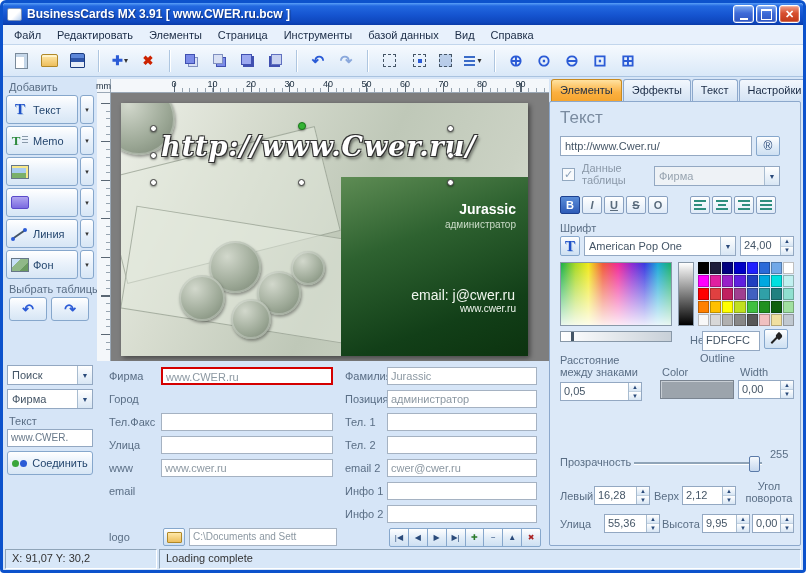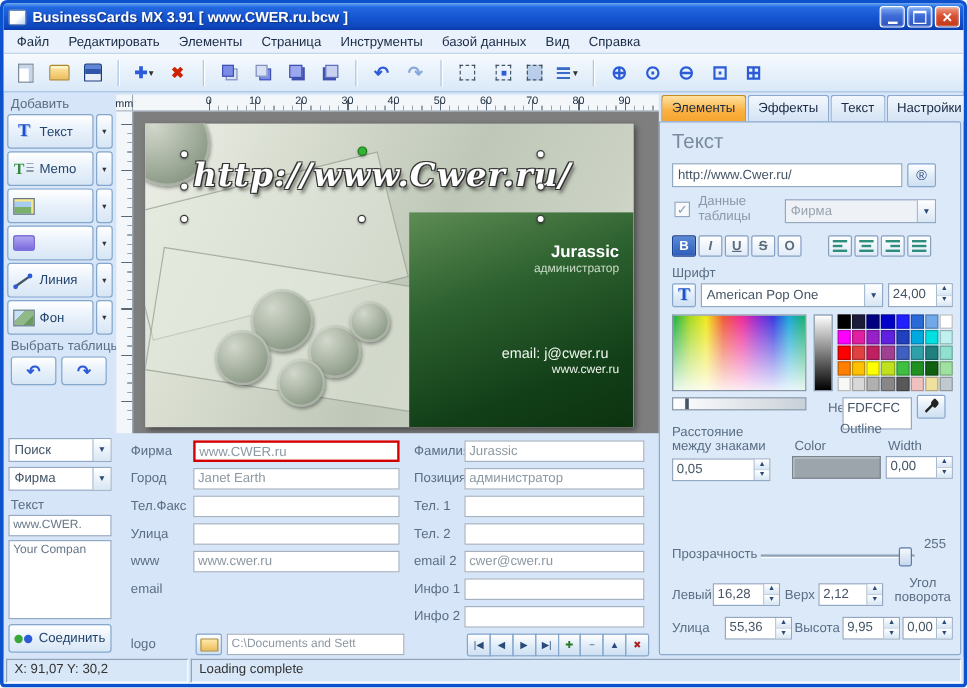--- a/index.html
+++ b/index.html
@@ -122,21 +122,21 @@
   .c1 { left:-18px; top:-20px; width:72px; height:72px; }
   .c2 { left:88px;  top:138px; width:52px; height:52px; }
   .c3 { left:136px; top:168px; width:44px; height:44px; }
   .c4 { left:58px;  top:172px; width:46px; height:46px; }
   .c5 { left:170px; top:148px; width:34px; height:34px; }
   .c6 { left:110px; top:196px; width:40px; height:40px; }
   .card-green { position:absolute; left:220px; top:74px; right:0; bottom:0;
                 background:linear-gradient(160deg,#5E8C54 0%,#2E6230 35%,#123F18 75%,#0C330F 100%); }
   .card-name { position:absolute; right:12px; top:98px; color:#fff; font-weight:bold; font-size:14px; }
   .card-pos  { position:absolute; right:12px; top:116px; color:#CBDCC8; font-size:10px; }
-  .card-email{ position:absolute; right:21px; top:184px; color:#F0F6EE; font-size:12px; }
+  .card-email{ position:absolute; right:13px; top:184px; color:#F0F6EE; font-size:14px; }
   .card-www  { position:absolute; right:12px; top:200px; color:#F0F6EE; font-size:10px; }
   .sel-text { position:absolute; left:40px; top:28px; white-space:nowrap; font-family:"DejaVu Serif",serif; font-style:italic; font-weight:bold;
               font-size:27px; letter-spacing:1px; color:#fff;
               text-shadow:-1px -1px 0 #333,1px -1px 0 #333,-1px 1px 0 #333,1px 1px 0 #333,2px 3px 3px rgba(0,0,0,.5); }
   .handle { position:absolute; width:7px; height:7px; border-radius:50%; background:#fff; border:1px solid #3A3A3A; box-shadow:0 1px 2px rgba(0,0,0,.4); }
   .handle.rot { width:8px; height:8px; background:#35B335; border-color:#1A7A1A; }
   .h-tl{left:29px;top:22px} .h-tc{left:177px;top:19px} .h-tr{left:326px;top:22px}
   .h-ml{left:29px;top:49px} .h-mr{left:326px;top:49px}
   .h-bl{left:29px;top:76px} .h-bc{left:177px;top:76px} .h-br{left:326px;top:76px}
 
@@ -210,21 +210,21 @@
   .p-sizespin { left:190px; top:134px; width:54px; height:20px; }
   .p-rainbow { left:10px; top:160px; width:112px; height:64px; border:1px solid #8898A8;
     background:linear-gradient(180deg,rgba(255,255,255,0) 0%,rgba(255,255,255,.9) 100%),
       linear-gradient(90deg,#18B048 0%,#A8D820 13%,#F0E818 25%,#F05838 38%,#F02898 52%,#9028D0 64%,#3838E0 76%,#18A8D8 88%,#18B068 100%); }
   .p-graybar { left:128px; top:160px; width:16px; height:64px; border:1px solid #8898A8; background:linear-gradient(180deg,#FFF,#000); }
   .p-palette { left:148px; top:160px; width:96px; height:64px; display:grid; grid-template-columns:repeat(8,1fr); grid-auto-rows:1fr; gap:1px; }
   .pal-cell { border:1px solid rgba(0,0,0,.25); }
   .p-hslider { left:10px; top:229px; width:112px; height:11px; border:1px solid #8898A8; background:linear-gradient(90deg,#FFFFFF,#C8D0D8); }
   .p-hslider::after { content:""; position:absolute; left:10px; top:0; bottom:0; width:3px; background:#445566; }
   .p-hexlabel { left:112px; top:232px;padding-left:28px; }
-  .p-hexinput { left:152px; top:229px; width:58px; height:27px; padding:2px 3px; }
+  .p-hexinput { left:152px; top:229px; width:58px; height:20px; padding:2px 3px; }
   .p-dropper { left:214px; top:227px; width:24px; height:20px; }
   .dropper-icon { position:relative; width:14px; height:14px; }
   .dropper-icon::before { content:""; position:absolute; left:1px; top:7px; width:9px; height:2px; background:#222; transform:rotate(-45deg); }
   .dropper-icon::after { content:""; position:absolute; right:1px; top:1px; width:6px; height:6px; background:#222; border-radius:1px 50% 1px 50%; transform:rotate(45deg); }
   .p-spacinglabel { left:10px; top:252px; width:92px; line-height:12px; }
   .p-outlinelabel { left:150px; top:250px; }
   .p-outcolorlabel { left:112px; top:264px; }
   .p-outwidthlabel { left:190px; top:264px; }
   .p-spacingspin { left:10px; top:280px; width:82px; }
   .p-swatch { left:110px; top:278px; width:74px; height:19px; background:#9CA4AC; border:1px solid #7A8490; box-shadow:inset 1px 1px 0 #C8CED4; }
@@ -396,23 +396,20 @@
         <div class="combo" data-name="search-mode-dropdown">
           <span class="combo-val" data-name="search-mode-value">Поиск</span>
           <button class="combo-btn" data-name="chevron-down-icon">▼</button>
         </div>
         <div class="combo" data-name="search-field-dropdown">
           <span class="combo-val" data-name="search-field-value">Фирма</span>
           <button class="combo-btn" data-name="chevron-down-icon">▼</button>
         </div>
         <div class="sb-text-label" data-name="search-text-label">Текст</div>
         <div class="sb-search-input" data-name="search-input">www.CWER.</div>
-        <div class="listbox" data-name="search-results-list">
-            <div class="list-item" data-name="list-item-1">Your Compan</div>
-          </div>
         <button class="connect-btn" data-name="connect-button">
           <span class="connect-icon" data-name="connect-icon"></span>
           <span data-name="connect-button-label">Соединить</span>
         </button>
       </div>
     </div>
 
     <div class="canvas-wrap" data-name="design-canvas">
       <div class="ruler-corner" data-name="ruler-unit-label">mm</div>
       <div class="h-ruler" data-name="horizontal-ruler">
@@ -457,21 +454,20 @@
     </div>
 
     <div class="form-area" data-name="record-form">
       <div class="fcol fcol-left" data-name="form-left-column">
           <div class="frow" data-name="form-row-company">
             <label class="flab" data-name="company-label">Фирма</label>
             <div class="finput hl" data-name="company-field">www.CWER.ru</div>
           </div>
           <div class="frow" data-name="form-row-city">
             <label class="flab" data-name="city-label">Город</label>
-            <div class="finput" data-name="city-field">Janet Earth</div>
           </div>
           <div class="frow" data-name="form-row-tel-fax">
             <label class="flab" data-name="tel-fax-label">Тел.Факс</label>
             <div class="finput" data-name="tel-fax-field"></div>
           </div>
           <div class="frow" data-name="form-row-street">
             <label class="flab" data-name="street-label">Улица</label>
             <div class="finput" data-name="street-field"></div>
           </div>
           <div class="frow" data-name="form-row-www">

